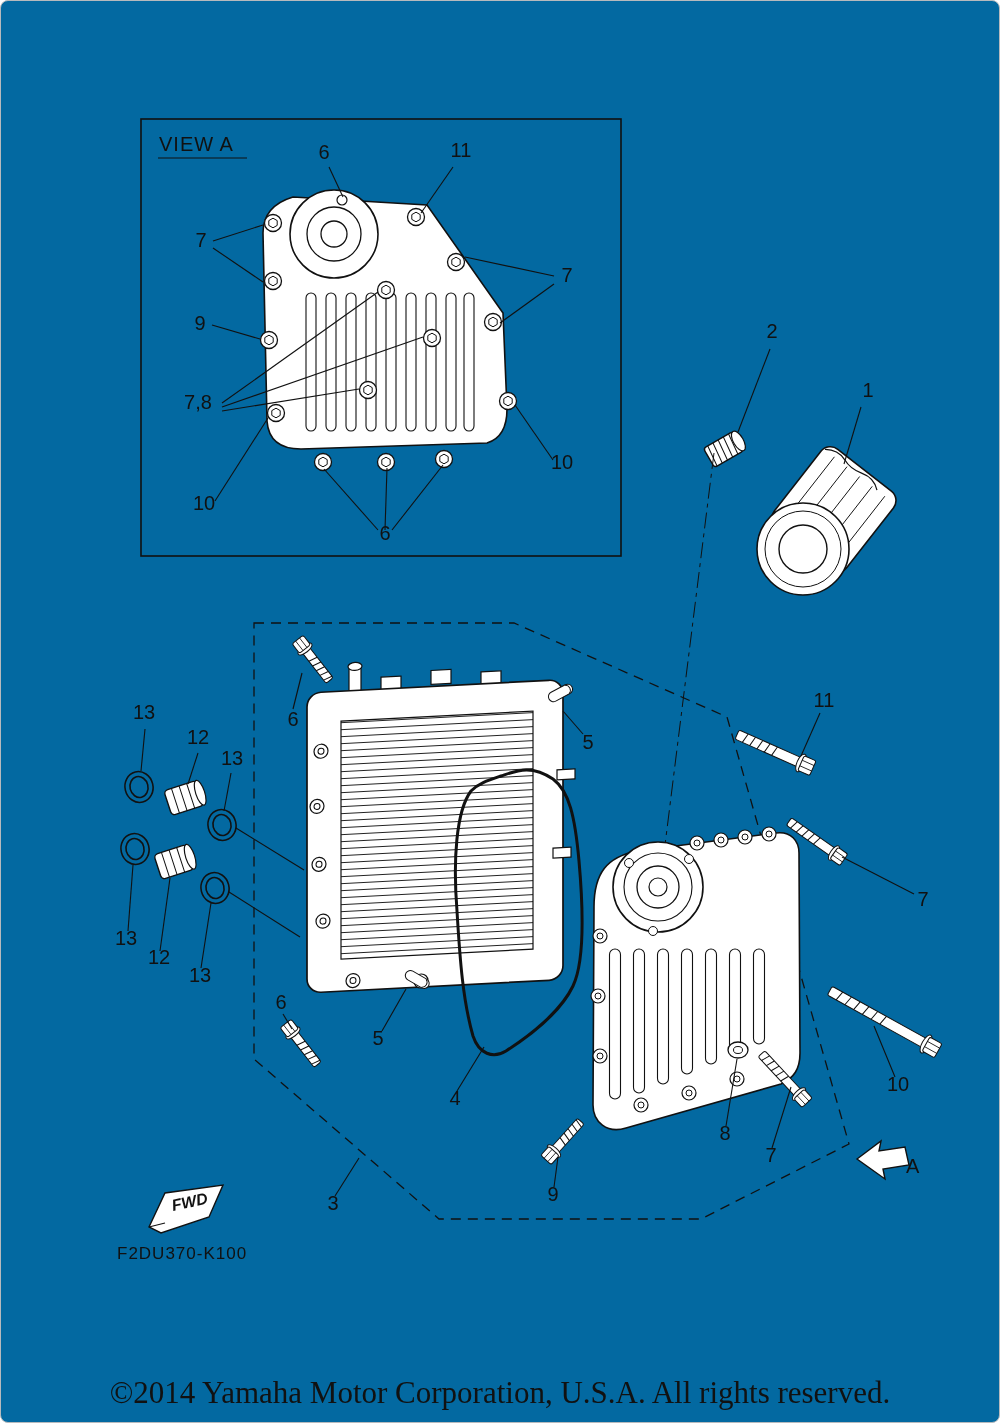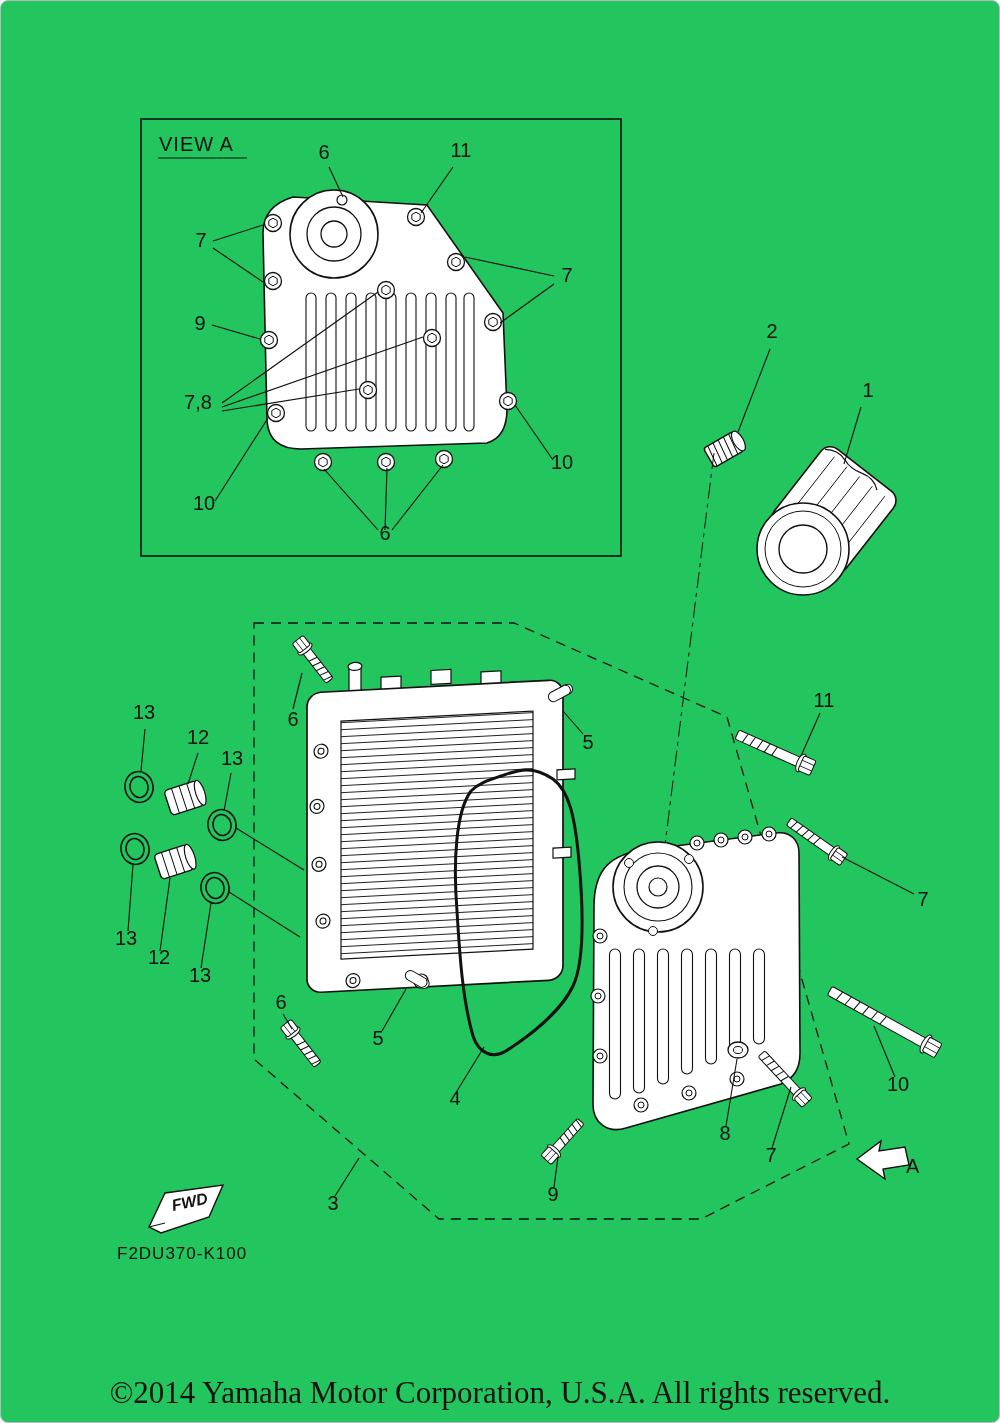--- a/index.html
+++ b/index.html
@@ -1,21 +1,21 @@
 <!DOCTYPE html>
 <html><head>
 <meta charset="utf-8">
 <style>
   html,body{margin:0;padding:0;background:#ffffff;}
   .page{
     position:relative;
     width:998px;height:1421px;
     border:1px solid #b7babd;
     border-radius:8px;
-    background:#22c55e;
+    background:#0369a1;
     overflow:hidden;
     font-family:"Liberation Sans",sans-serif;
   }
   svg{position:absolute;left:0;top:0;}
   .co{font:20px "Liberation Sans",sans-serif;fill:#111;}
   .title{font:20px "Liberation Sans",sans-serif;fill:#111;letter-spacing:1px;}
   .code{font:17px "Liberation Sans",sans-serif;fill:#111;letter-spacing:1px;}
   .fwd{font:italic bold 16px "Liberation Sans",sans-serif;fill:#111;}
   .copy{font:31px "Liberation Serif",serif;fill:#111;}
   .ln{stroke:#111;stroke-width:1.1;}

